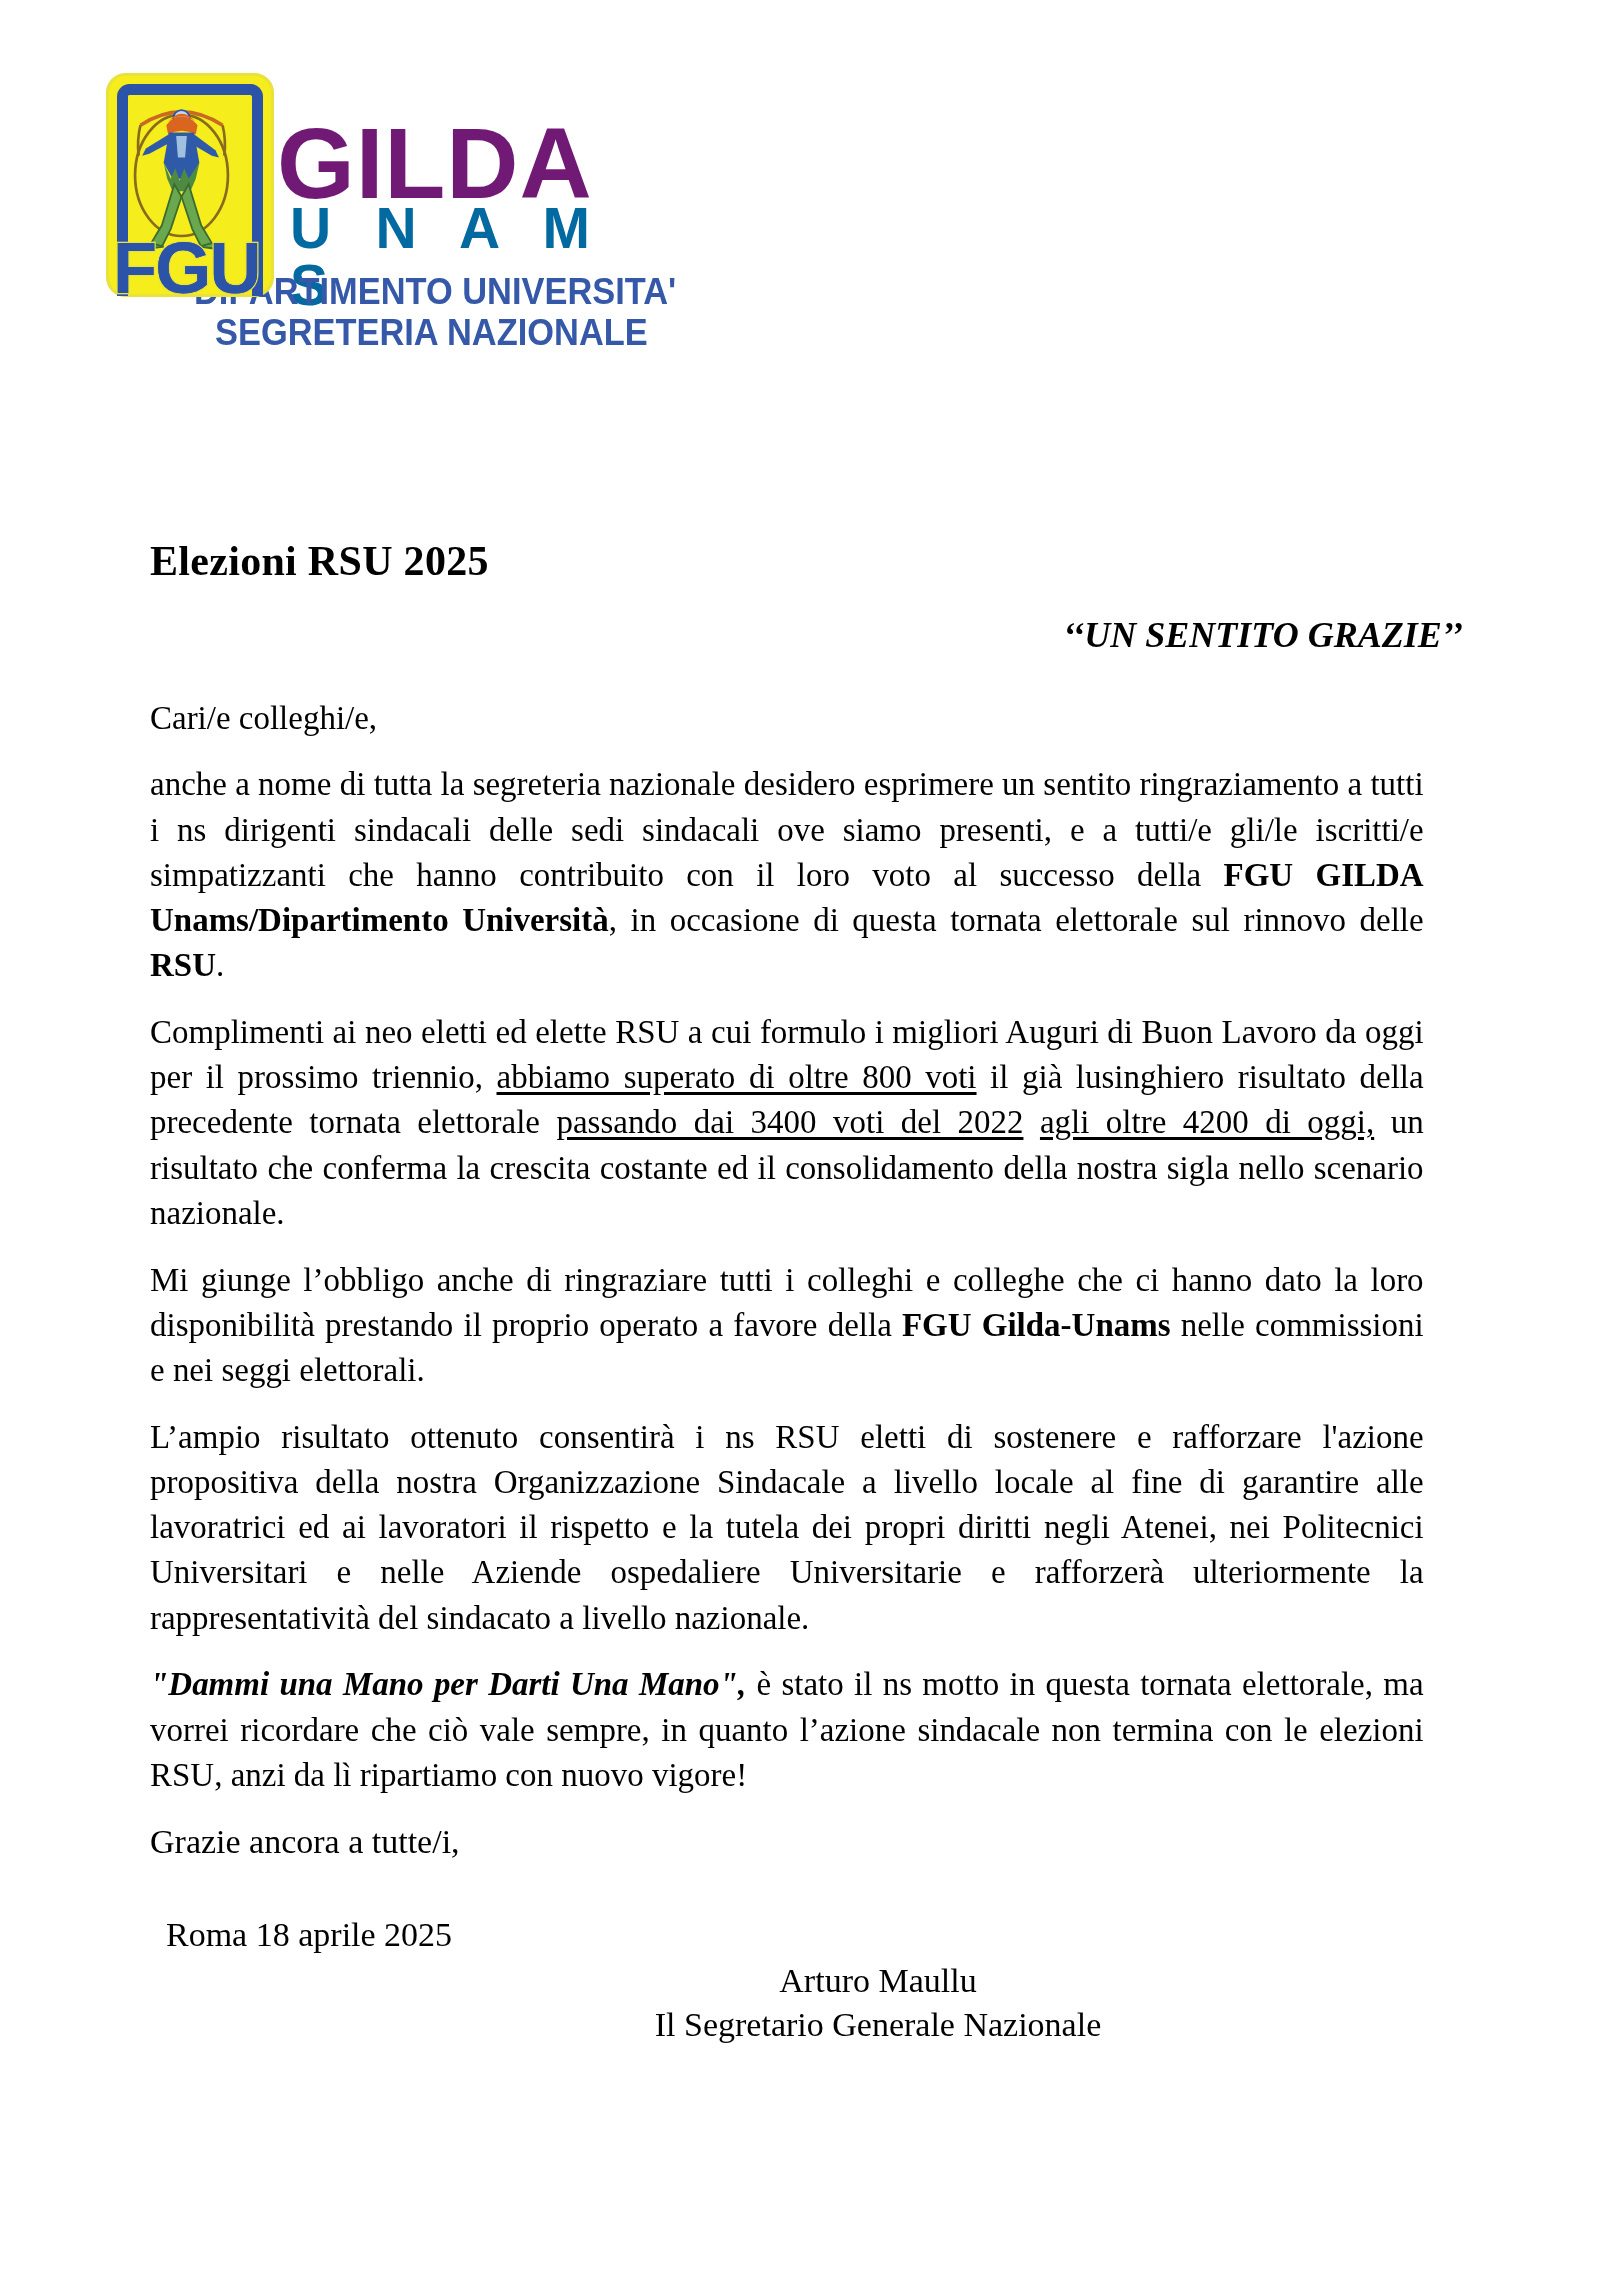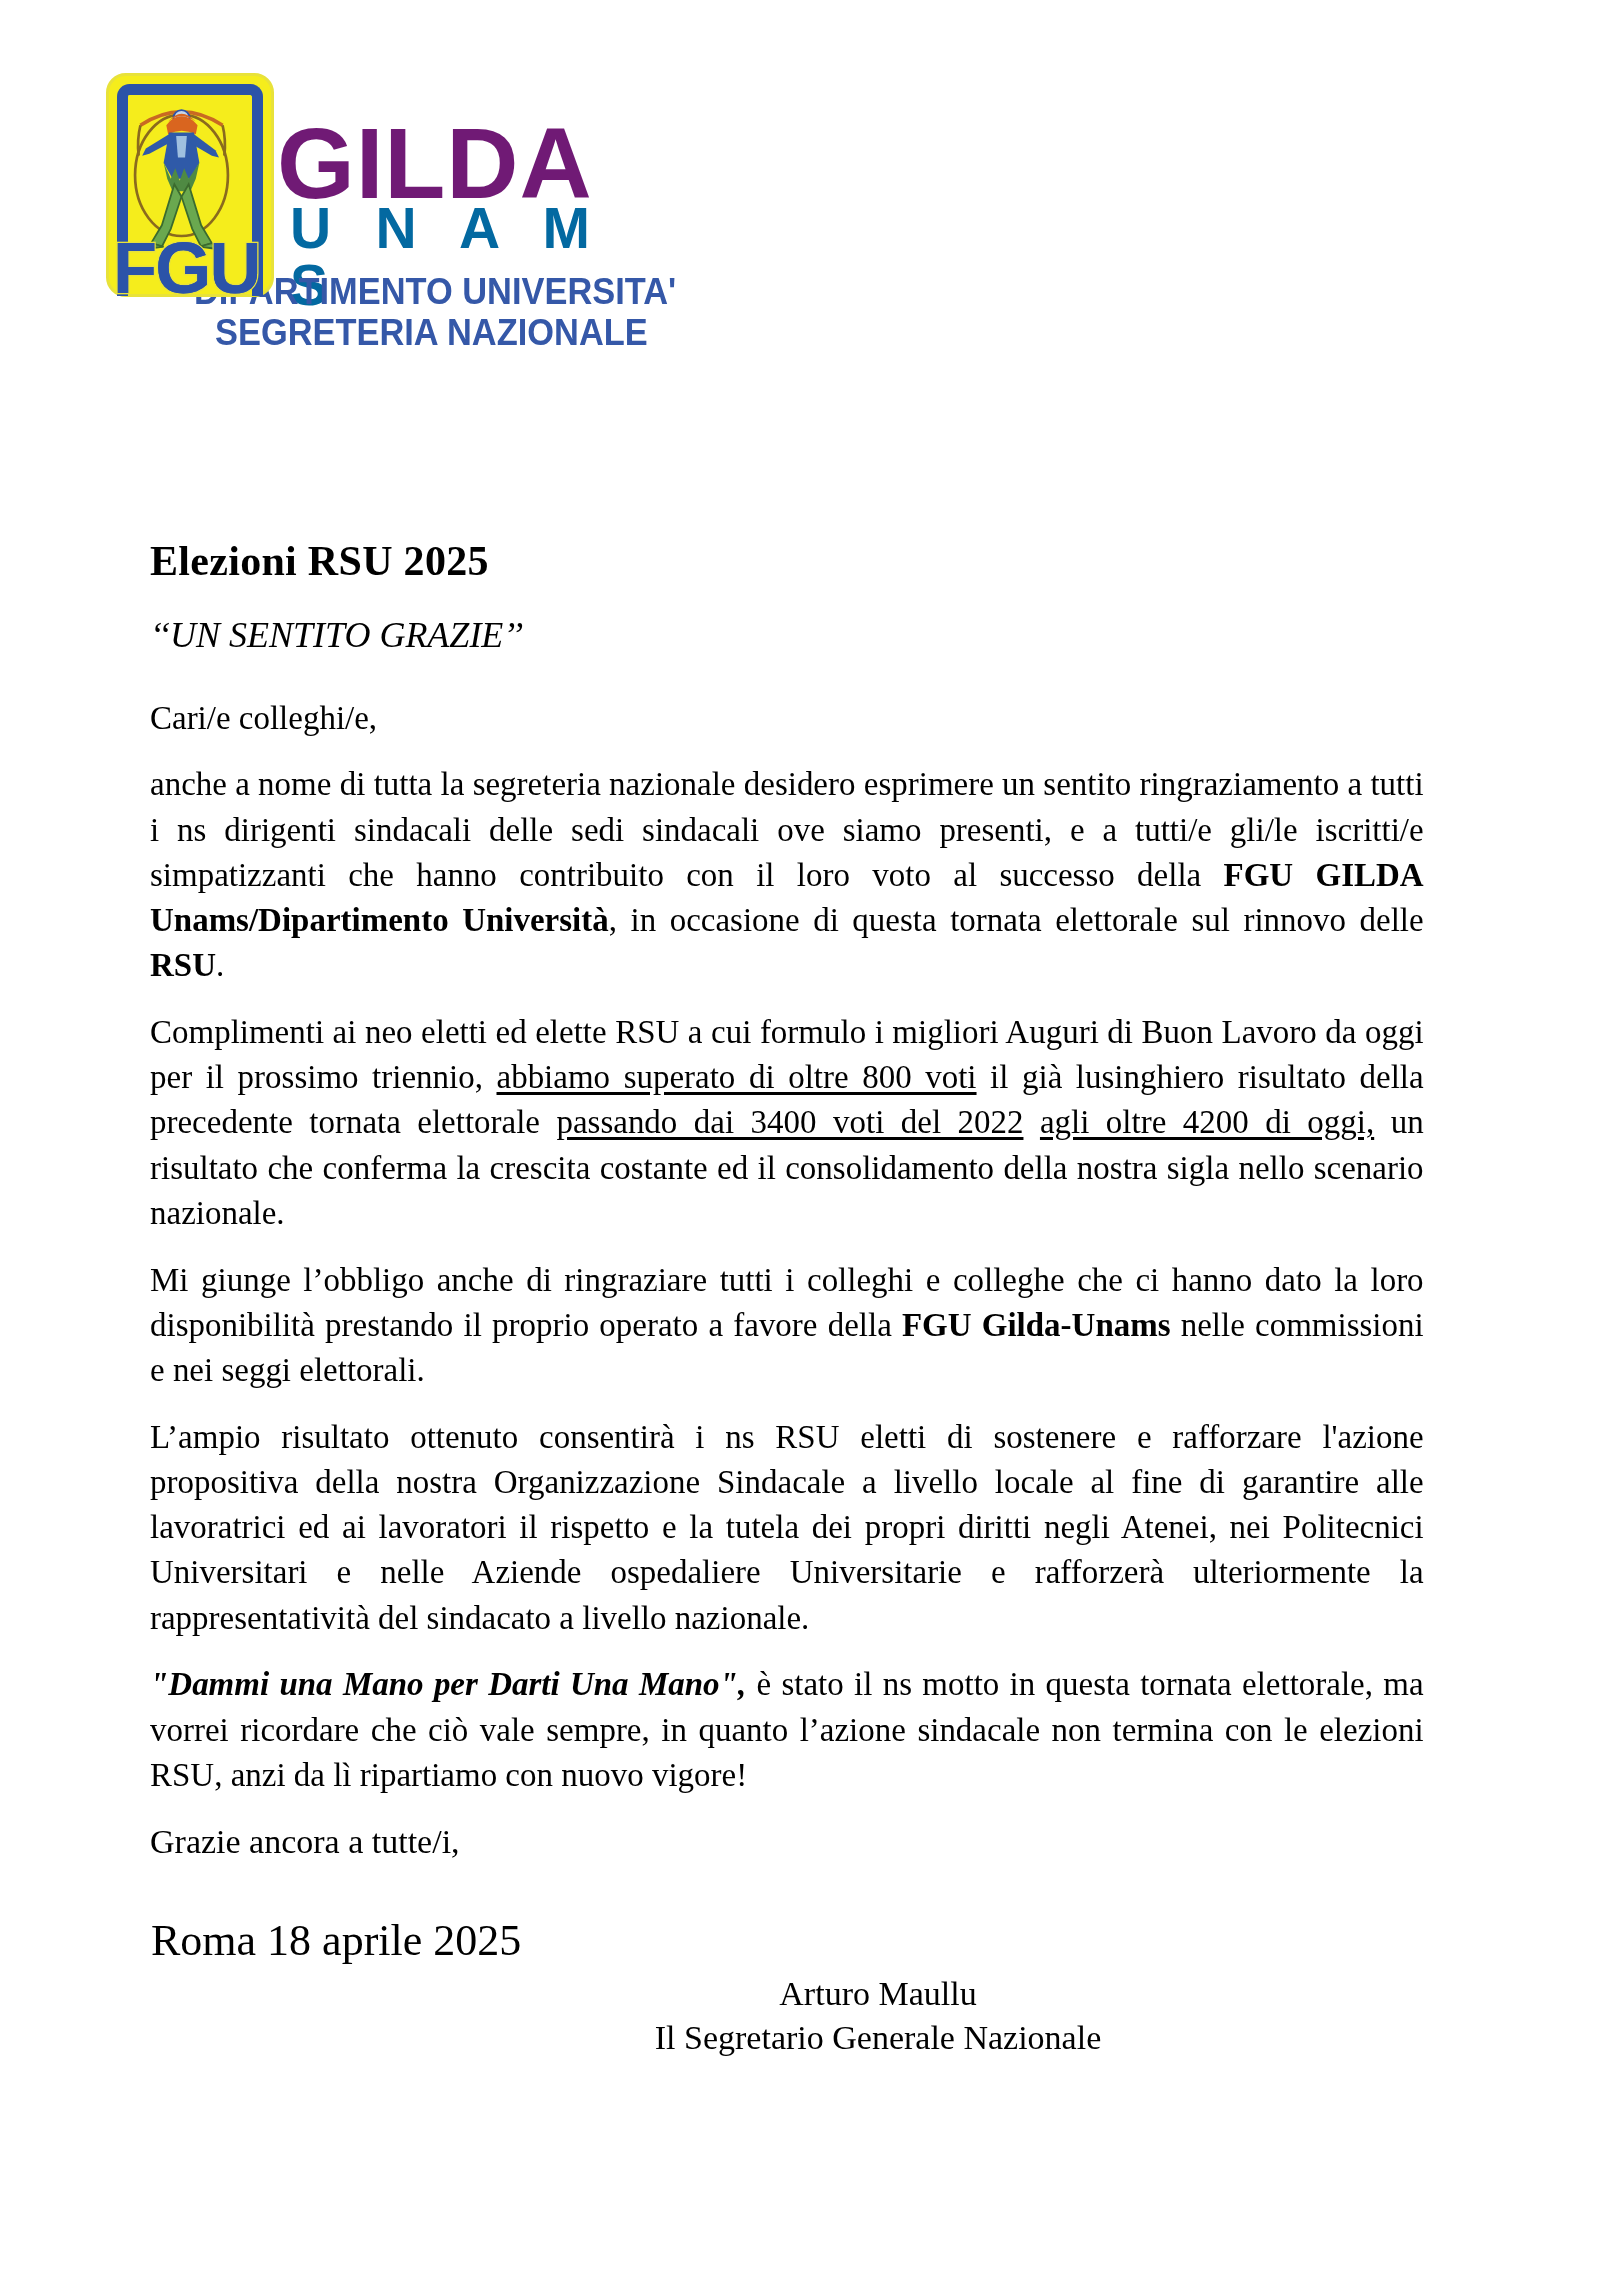--- a/index.html
+++ b/index.html
@@ -159,23 +159,23 @@
   }
 
   .doc-title {
     font-size: 42px;
     font-weight: bold;
     line-height: 1.15;
     margin: 0 0 30px 0;
     letter-spacing: 0.3px;
   }
   .doc-subtitle {
-    text-align: left;
+    text-align: right;
     font-size: 36px;
-    font-weight: normal;
+    font-weight: bold;
     font-style: italic;
     line-height: 1.15;
     margin: 0 0 38px 0;
   }
 
   p.body {
     font-size: 34px;
     line-height: 1.33;
     margin: 0 0 21.5px 0;
     text-align: justify;
@@ -194,23 +194,23 @@
     font-weight: bold;
   }
 
   .closing {
     font-size: 34px;
     line-height: 1.33;
     margin: 21px 0 0 0;
     text-align: left;
   }
   .date-line {
-    font-size: 44px;
+    font-size: 34px;
     line-height: 1.33;
-    margin: 48px 0 0 1px;
+    margin: 48px 0 0 16px;
     text-align: left;
   }
   .sign-block {
     margin: 1.8px 0 0 0;
     text-align: center;
     font-size: 34px;
     line-height: 1.3;
     padding-left: 143px;
   }
 </style>

